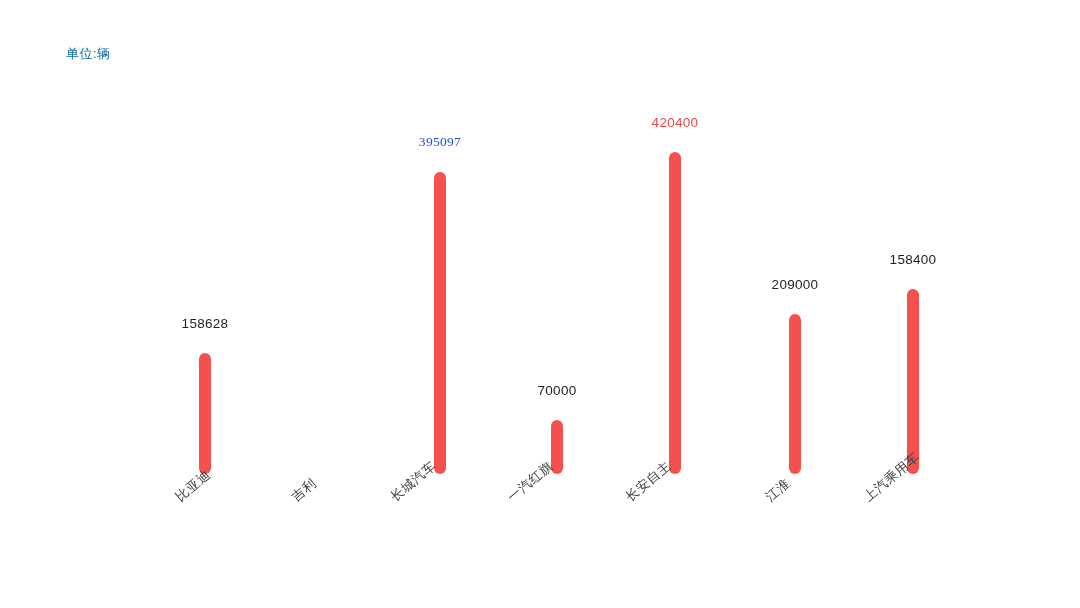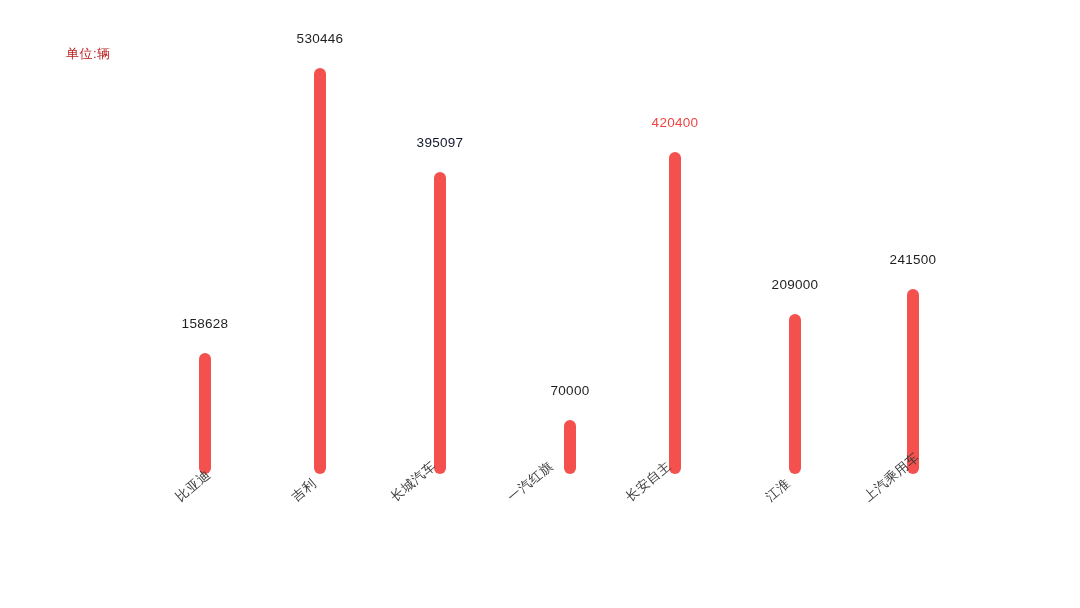--- a/index.html
+++ b/index.html
@@ -21,21 +21,21 @@
     width: 1080px;
     height: 608px;
   }
 
   
   .unit-note {
     position: absolute;
     left: 66px;
     top: 45px;
     font-size: 13px;
-    color: #b91c1c;
+    color: #0369a1;
     letter-spacing: 0.5px;
     white-space: nowrap;
   }
 
   
   .plot-area {
     position: absolute;
     left: 0;
     top: 0;
     width: 1080px;
@@ -87,42 +87,38 @@
 <div id="chart-root">
 
   <div class="unit-note">单位:辆</div>
 
   <div class="plot-area">
 
     <div class="bar-slot" style="left:145px;">
       <div class="bar-value" style="bottom: 143.413px; color: rgb(31, 31, 31); margin-top: 33px;">158628</div>
       <div class="bar" style="height: 121.413px; background: rgb(244, 81, 78);"></div>
     </div>
-    <div class="bar-slot" style="left:260px;">
-      <div class="bar-value" style="bottom: 428px; color: rgb(31, 31, 31);">530446</div>
-      <div class="bar" style="height: 406px; background: rgb(244, 81, 78);"></div>
-    </div>
     <div class="bar-slot" style="left:380px;">
-      <div class="bar-value" style="bottom: 324.405px; color: #0f172a;">395097</div>
+      <div class="bar-value" style="bottom: 324.405px; color: #1d4ed8; font-family: Liberation Serif, serif;">395097</div>
       <div class="bar" style="height: 302.405px; background: rgb(244, 81, 78);"></div>
     </div>
-    <div class="bar-slot" style="left:510px;">
+    <div class="bar-slot" style="left:497px;">
       <div class="bar-value" style="bottom: 75.5776px; color: rgb(31, 31, 31);">70000</div>
       <div class="bar" style="height: 53.5776px; background: rgb(244, 81, 78);"></div>
     </div>
     <div class="bar-slot" style="left:615px;">
       <div class="bar-value" style="bottom: 343.771px; color: #ef4444;">420400</div>
       <div class="bar" style="height: 321.771px; background: rgb(244, 81, 78);"></div>
     </div>
     <div class="bar-slot" style="left:735px;margin-top:36px;">
       <div class="bar-value" style="bottom: 181.967px; color: rgb(31, 31, 31);">209000</div>
       <div class="bar" style="height: 159.967px; background: rgb(244, 81, 78);"></div>
     </div>
     <div class="bar-slot" style="left:853px;">
-      <div class="bar-value" style="bottom: 206.843px; color: rgb(31, 31, 31);">241500</div>
+      <div class="bar-value" style="bottom: 206.843px; color: rgb(31, 31, 31);">158400</div>
       <div class="bar" style="height: 184.843px; background: rgb(244, 81, 78);"></div>
     </div>
   </div>
 
   <div class="cat-label" style="left:172px;">比亚迪</div>
   <div class="cat-label" style="left:288px;">吉利</div>
   <div class="cat-label" style="left:387px;">长城汽车</div>
   <div class="cat-label" style="left:504px;">一汽红旗</div>
   <div class="cat-label" style="left:622px;">长安自主</div>
   <div class="cat-label" style="left:762px;">江淮</div>

